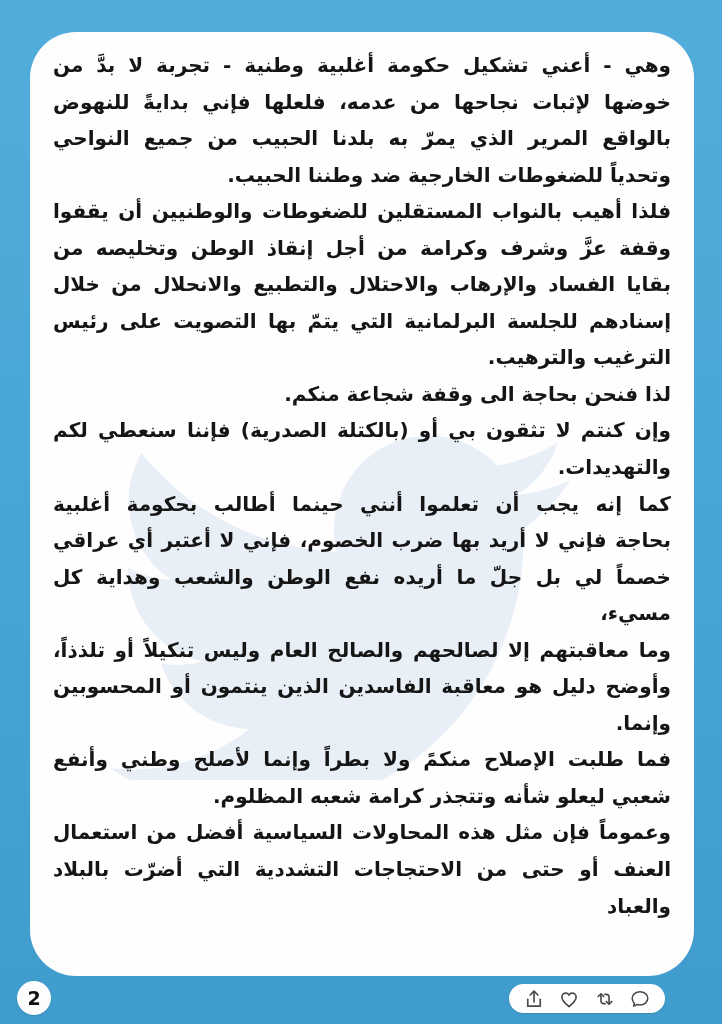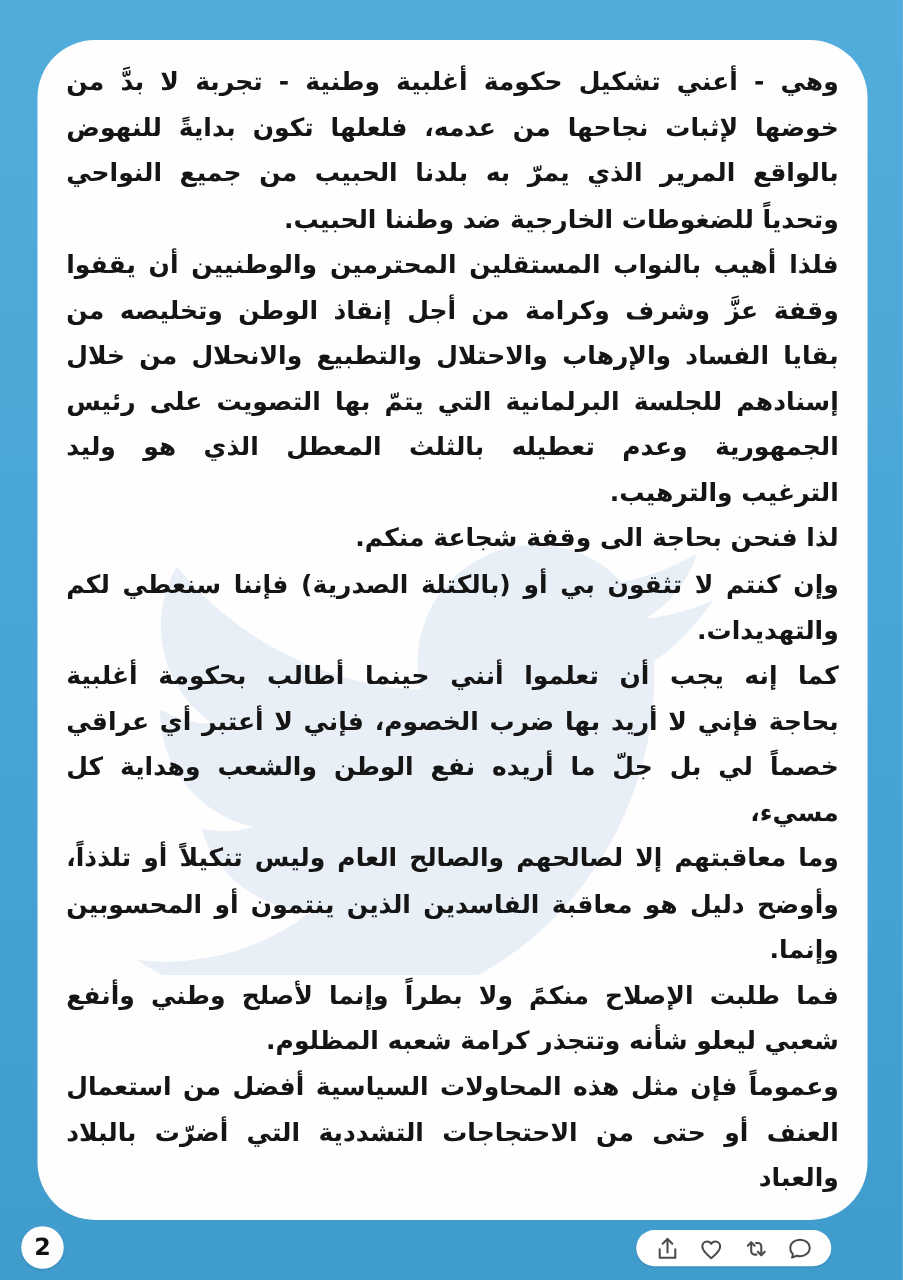--- a/index.html
+++ b/index.html
@@ -80,31 +80,30 @@
   <div class="card">
 
     <svg class="watermark" viewBox="0 0 24 19.7" aria-hidden="true">
       <path fill="#E9EFF6" d="M23.643 4.937c-.835.37-1.732.62-2.675.733a4.67 4.67 0 0 0 2.048-2.578 9.3 9.3 0 0 1-2.958 1.13 4.66 4.66 0 0 0-7.938 4.25 13.229 13.229 0 0 1-9.602-4.868c-.4.69-.63 1.49-.63 2.342A4.66 4.66 0 0 0 3.96 9.824a4.647 4.647 0 0 1-2.11-.583v.06a4.66 4.66 0 0 0 3.737 4.568 4.692 4.692 0 0 1-2.104.08 4.661 4.661 0 0 0 4.352 3.234 9.348 9.348 0 0 1-5.786 1.995 9.5 9.5 0 0 1-1.112-.065 13.175 13.175 0 0 0 7.14 2.093c8.57 0 13.255-7.098 13.255-13.254 0-.2-.005-.402-.014-.602a9.47 9.47 0 0 0 2.323-2.41z"></path>
     </svg>
 
     <div class="text-block" dir="rtl">
 
       <div class="para">
         <div class="line">وهي - أعني تشكيل حكومة أغلبية وطنية - تجربة لا بدَّ من</div>
-        <div class="line">خوضها لإثبات نجاحها من عدمه، فلعلها تكون بدايةً للنهوض</div>
+        <div class="line">خوضها لإثبات نجاحها من عدمه، فلعلها فإني بدايةً للنهوض</div>
         <div class="line">بالواقع المرير الذي يمرّ به بلدنا الحبيب من جميع النواحي</div>
         <div class="line">وتحدياً للضغوطات الخارجية ضد وطننا الحبيب.</div>
       </div>
 
       <div class="para">
-        <div class="line">فلذا أهيب بالنواب المستقلين المحترمين والوطنيين أن يقفوا</div>
+        <div class="line">فلذا أهيب بالنواب المستقلين للضغوطات والوطنيين أن يقفوا</div>
         <div class="line">وقفة عزَّ وشرف وكرامة من أجل إنقاذ الوطن وتخليصه من</div>
         <div class="line">بقايا الفساد والإرهاب والاحتلال والتطبيع والانحلال من خلال</div>
         <div class="line">إسنادهم للجلسة البرلمانية التي يتمّ بها التصويت على رئيس</div>
-        <div class="line">الجمهورية وعدم تعطيله بالثلث المعطل الذي هو وليد</div>
         <div class="line">الترغيب والترهيب.</div>
       </div>
 
       <div class="para">
         <div class="line">لذا فنحن بحاجة الى وقفة شجاعة منكم.</div>
       </div>
 
       <div class="para">
         <div class="line">وإن كنتم لا تثقون بي أو (بالكتلة الصدرية) فإننا سنعطي لكم</div>
         <div class="line">والتهديدات.</div>

